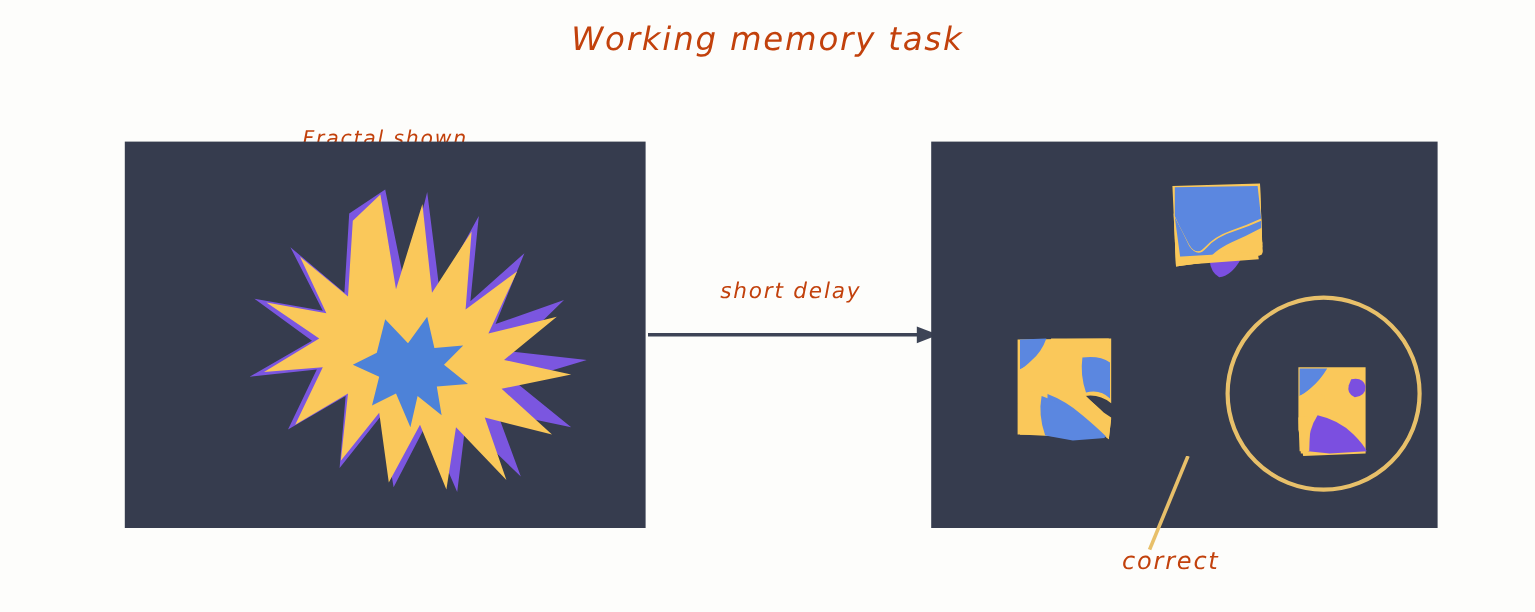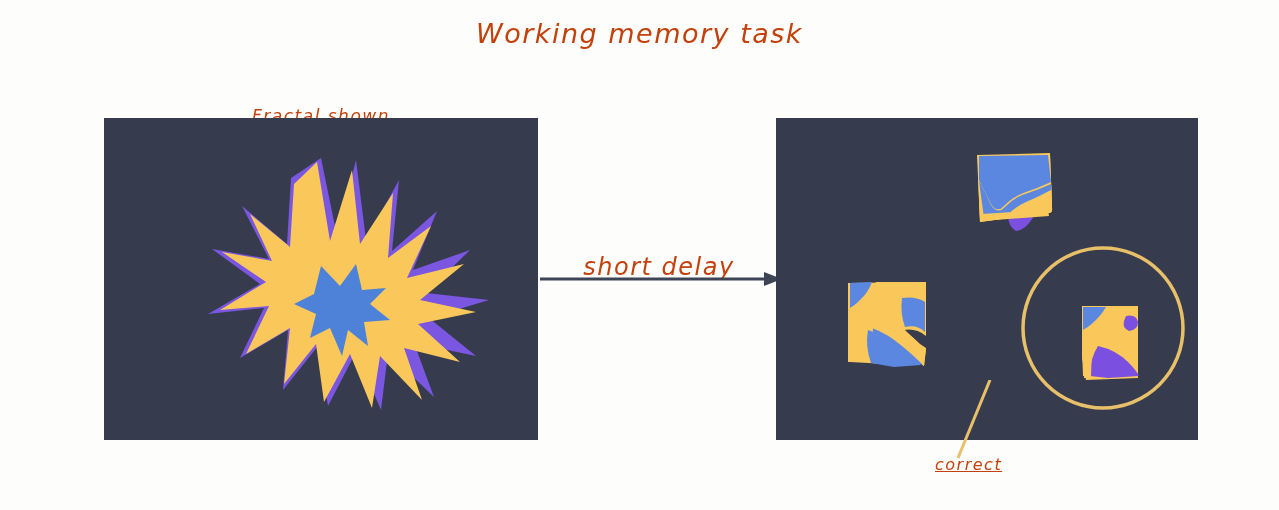--- a/index.html
+++ b/index.html
@@ -53,29 +53,27 @@
     width: 422px;
     text-align: center;
     font-size: 25px;
   }
   #delay-label {
     position: absolute;
     left: 540px;
     top: 232px;
     width: 238px;
     text-align: center;
-    font-size: 24px;
-    margin-top: 21px;
+    font-size: 18px;
   }
   #correct-label {
     position: absolute;
     left: 935px;
     top: 455px;
-    font-size: 16px;
-    text-decoration: underline;
+    font-size: 20px;
   }
   .panel {
     position: absolute;
     background: #363c4e;
   }
   #stimulus-panel {
     left: 104px;
     top: 118px;
     width: 434px;
     height: 322px;

